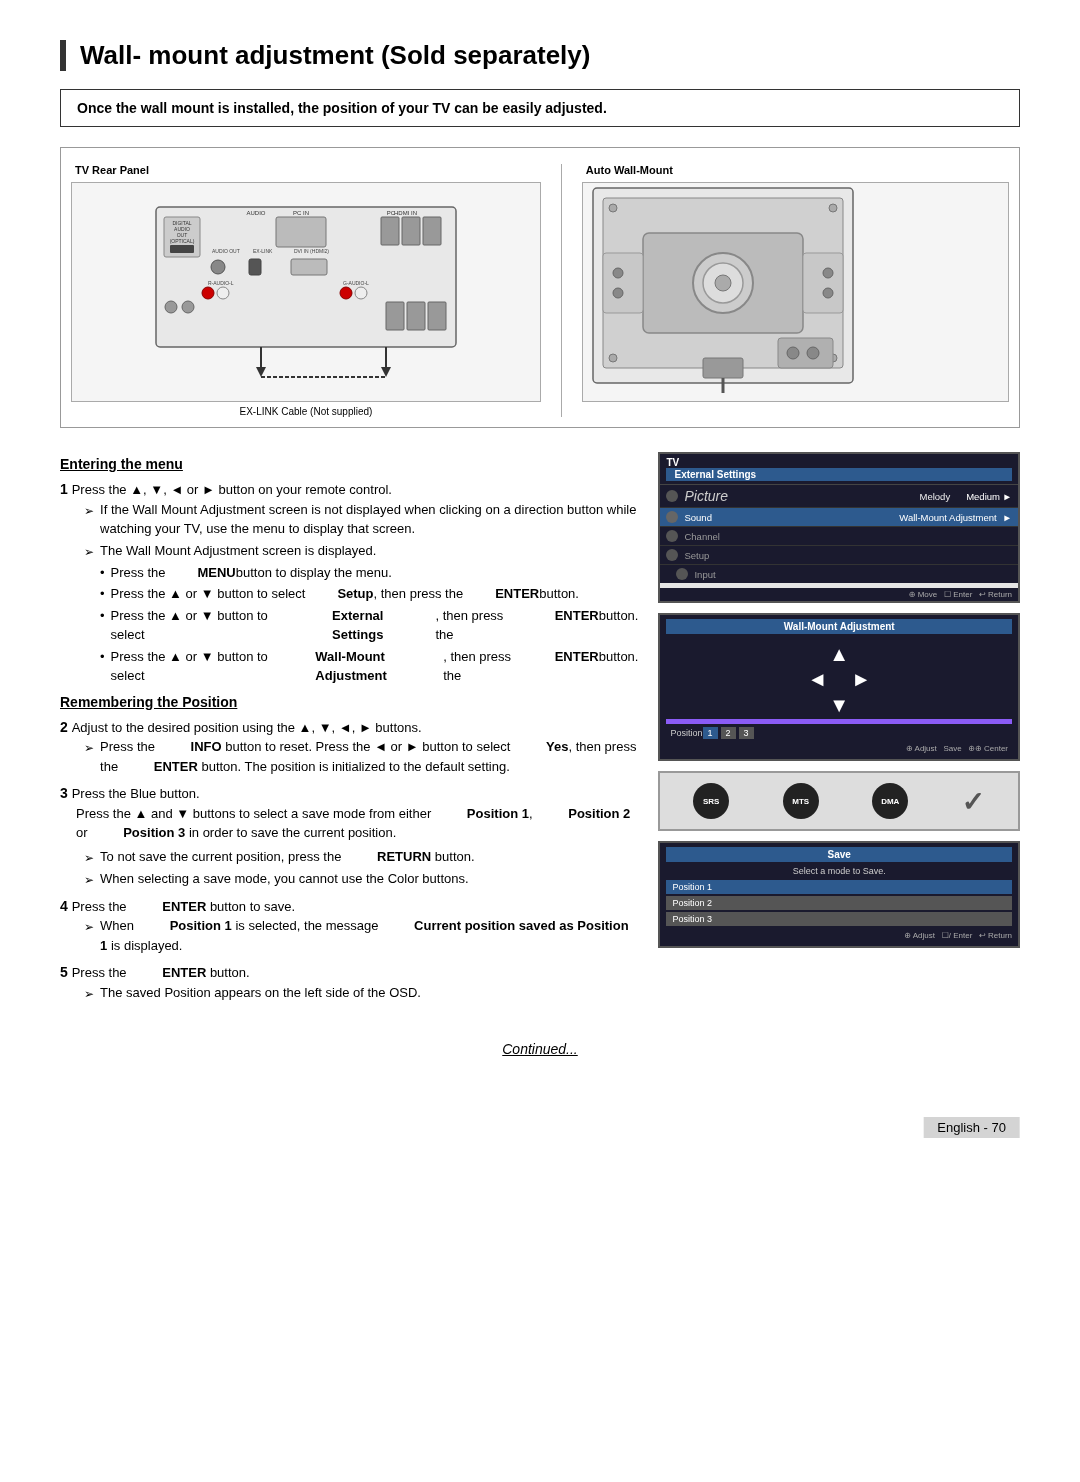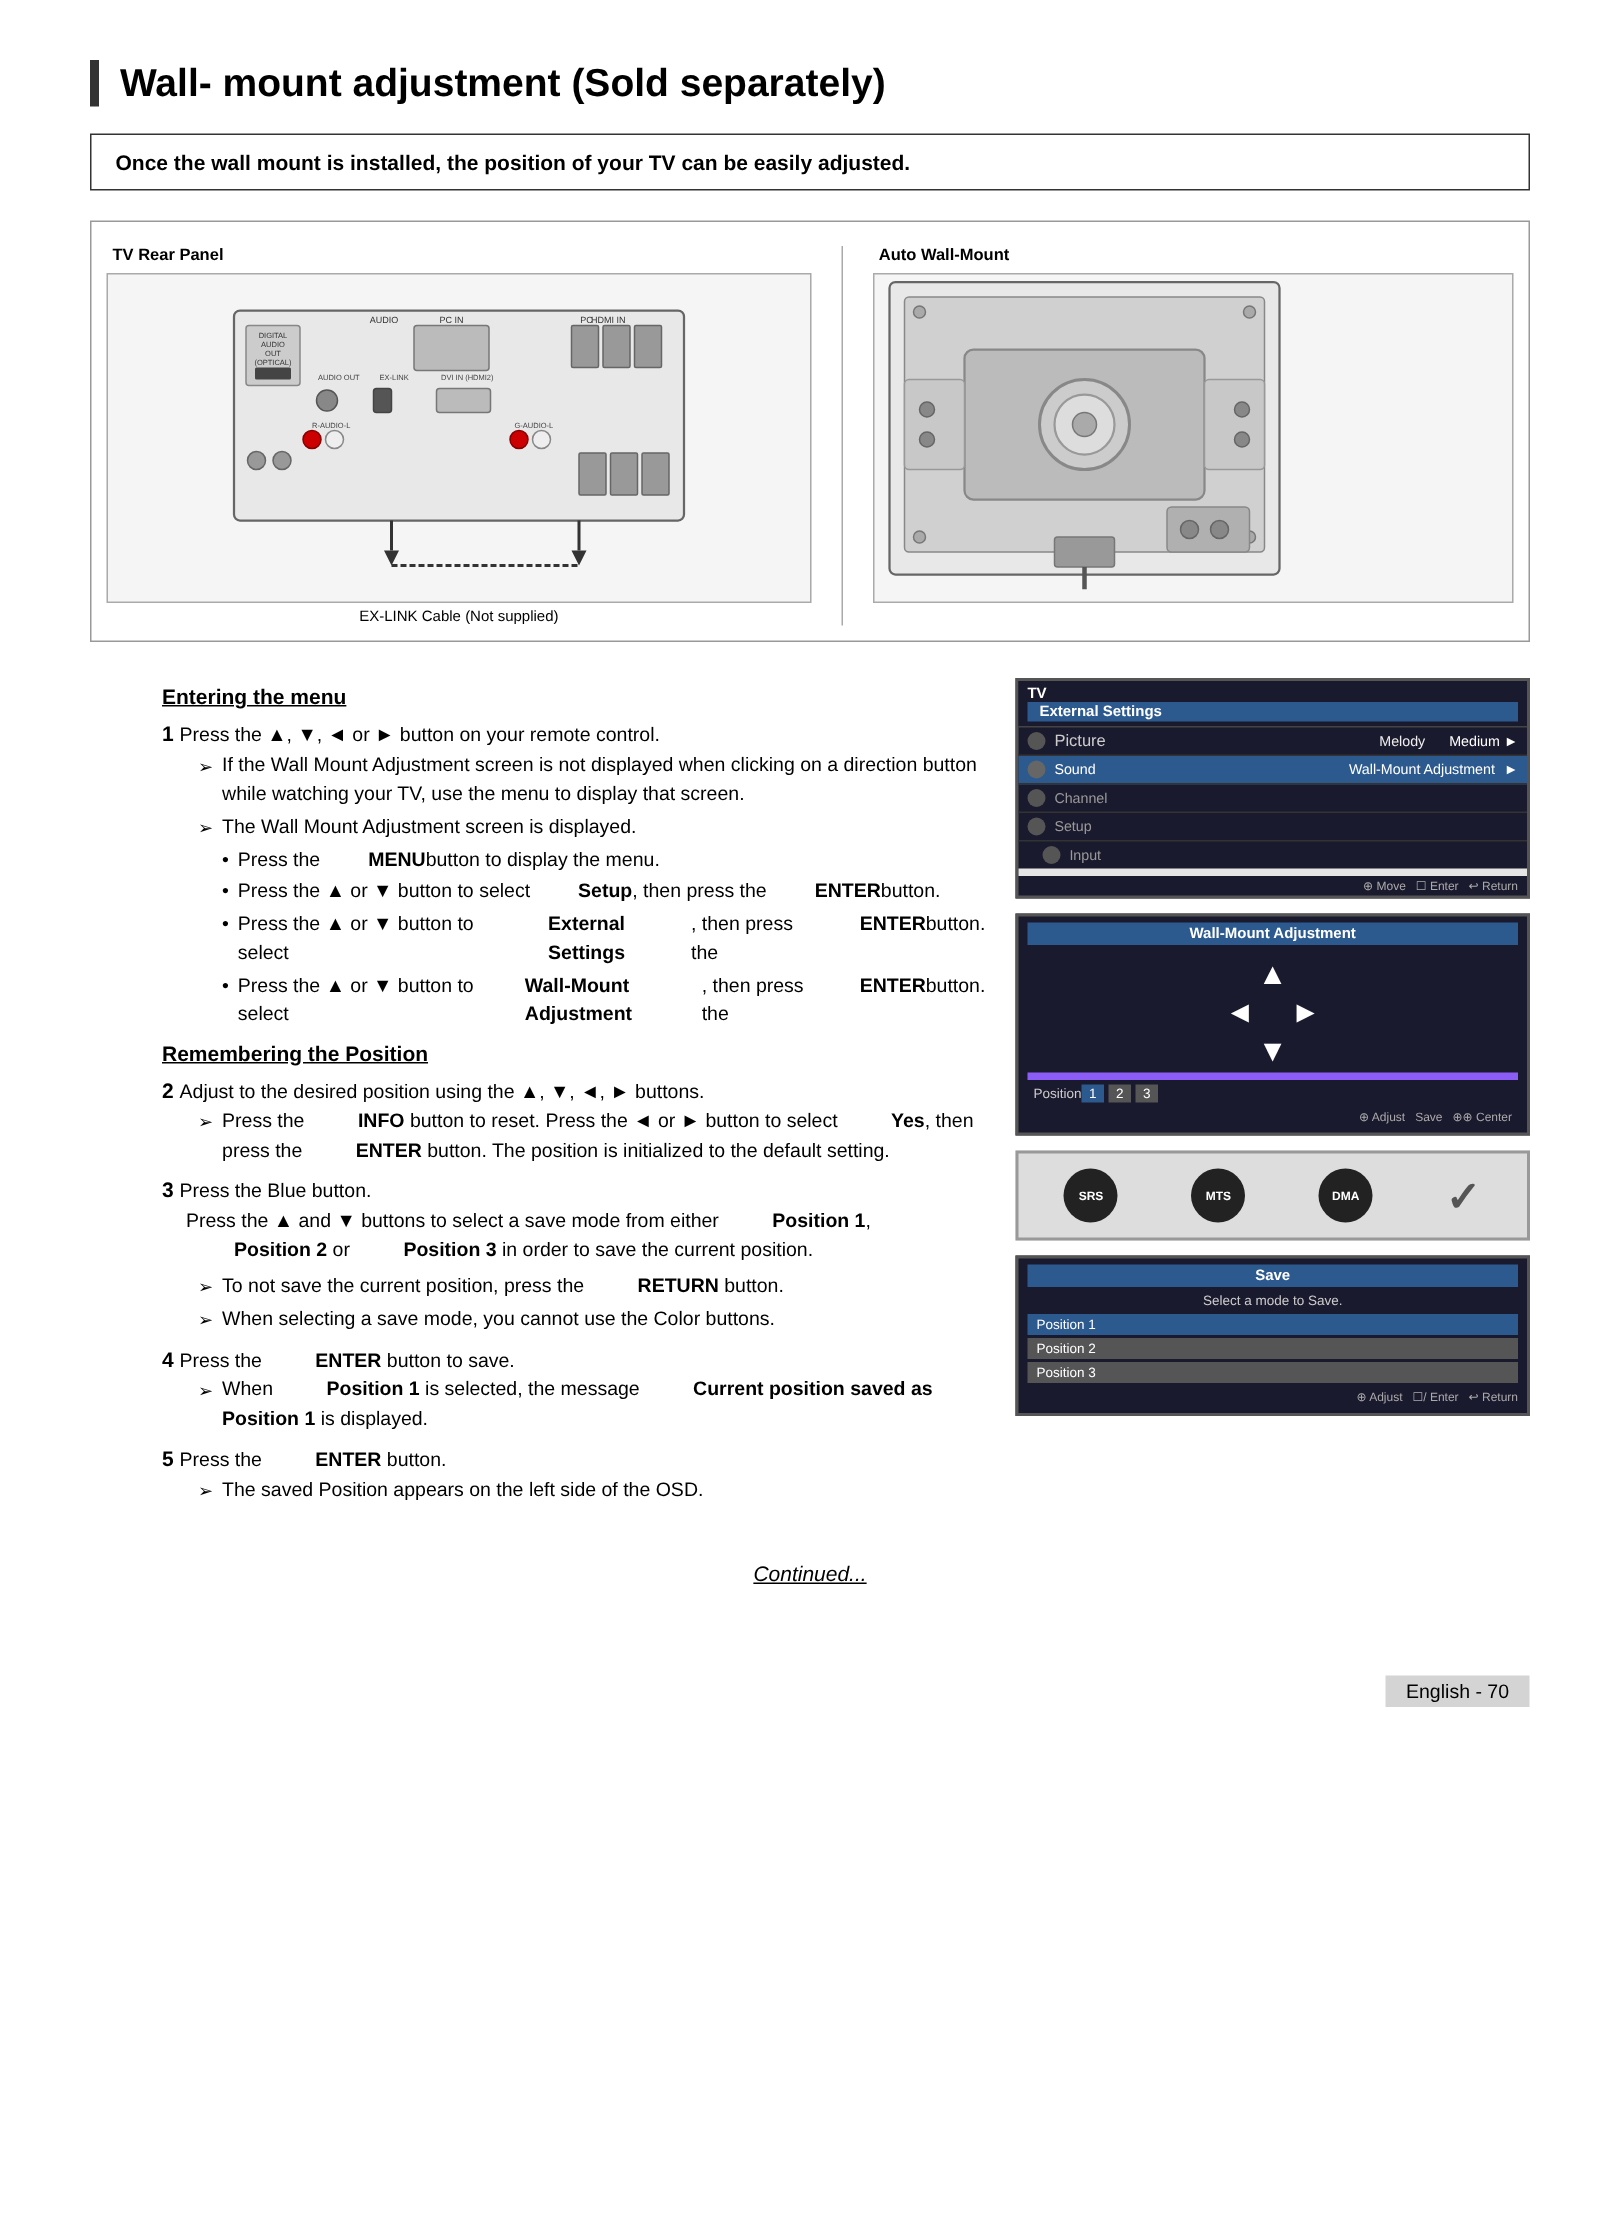--- a/index.html
+++ b/index.html
@@ -90,21 +90,20 @@
       margin-top: 4px;
     }
 
     
     .main-content {
       display: flex;
       gap: 20px;
     }
     .instructions-col {
       flex: 1.6;
-      margin-left: 48px;
     }
     .screenshots-col {
       flex: 1;
       display: flex;
       flex-direction: column;
       gap: 10px;
     }
 
     
     .section-heading {
@@ -405,21 +404,21 @@
     <div style="background:#1a1a2e; border: 2px solid #555; padding: 0; font-size:10px; color:#fff;">
 
       <div style="display:flex; justify-content:space-between; padding: 3px 6px; background:#1a1a2e;flex-direction:column;">
         <span style="color:#fff; font-size:10px; font-weight:bold;">TV</span>
         <span style="color:#fff; font-size:10px; font-weight:bold; background:#2d5a8e; padding:1px 8px;">External Settings</span>
       </div>
       <div style="border-top: 1px solid #444;"></div>
 
       <div style="display:flex; align-items:center; padding:3px 6px; border-bottom:1px solid #333; gap:6px;">
         <span style="background:#555; border-radius:50%; width:12px; height:12px; display:inline-block; flex-shrink:0;"></span>
-        <span style="color:#ccc; flex:1; font-size:11px;">Picture</span>
+        <span style="color:#ccc; flex:1; font-size:14px;font-style:italic;">Picture</span>
         <span style="color:#eee; font-size:9.5px;">Melody</span>
         <span style="color:#fff; font-size:9.5px; margin-left:10px;">Medium ►</span>
       </div>
 
 
       <div style="display:flex; align-items:center; padding:3px 6px; border-bottom:1px solid #333; gap:6px; background:#2d5a8e;">
         <span style="background:#666; border-radius:50%; width:12px; height:12px; display:inline-block; flex-shrink:0;"></span>
         <span style="color:#fff; flex:1; font-size:9.5px;">Sound</span>
         <span style="color:#fff; font-size:9.5px;">Wall-Mount Adjustment</span>
         <span style="color:#fff; font-size:9.5px;">►</span>

